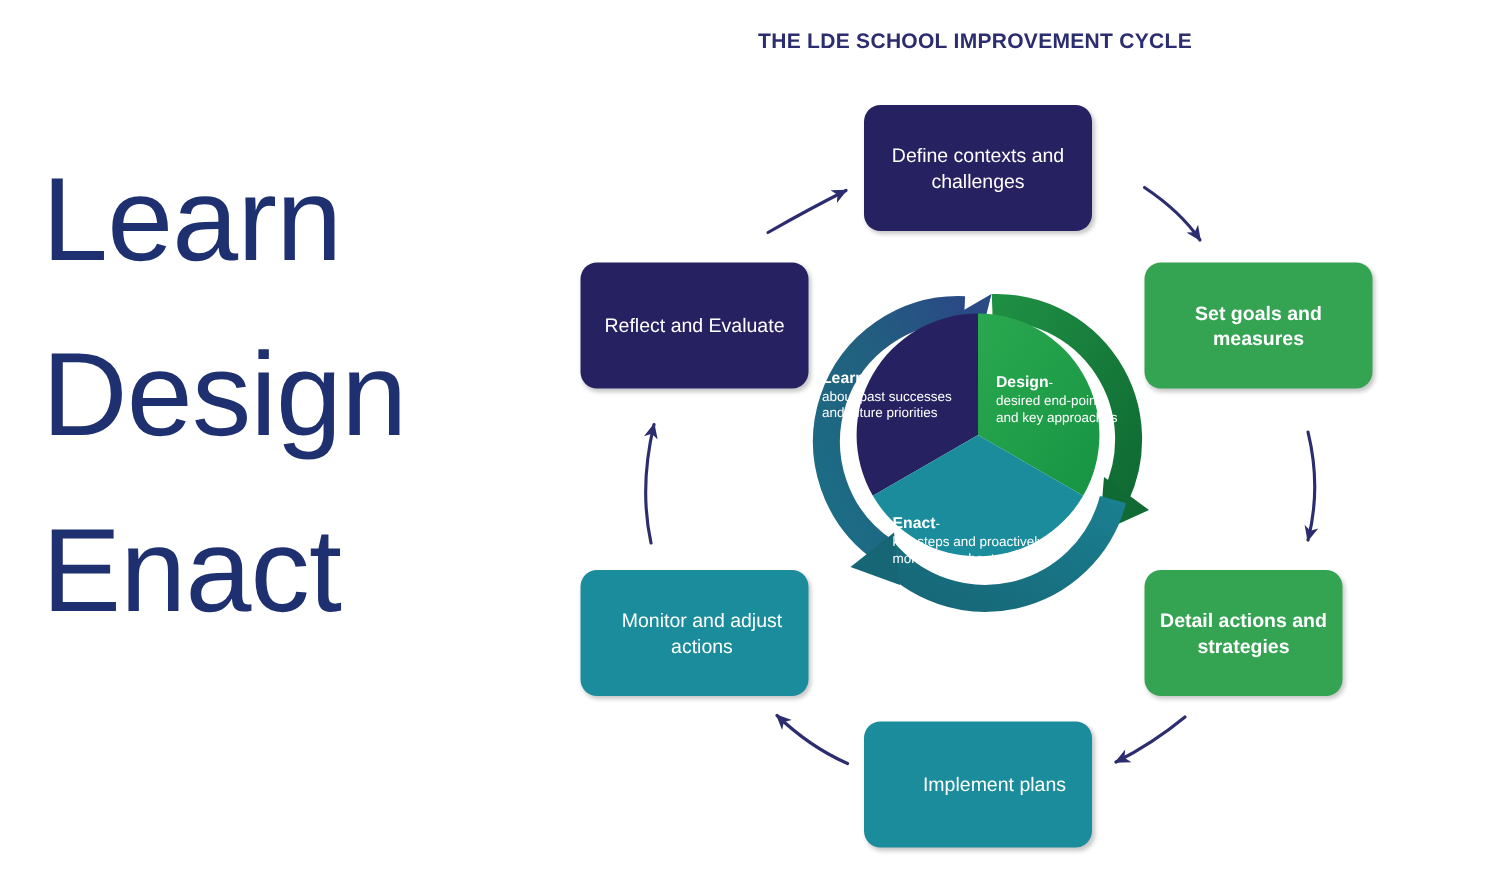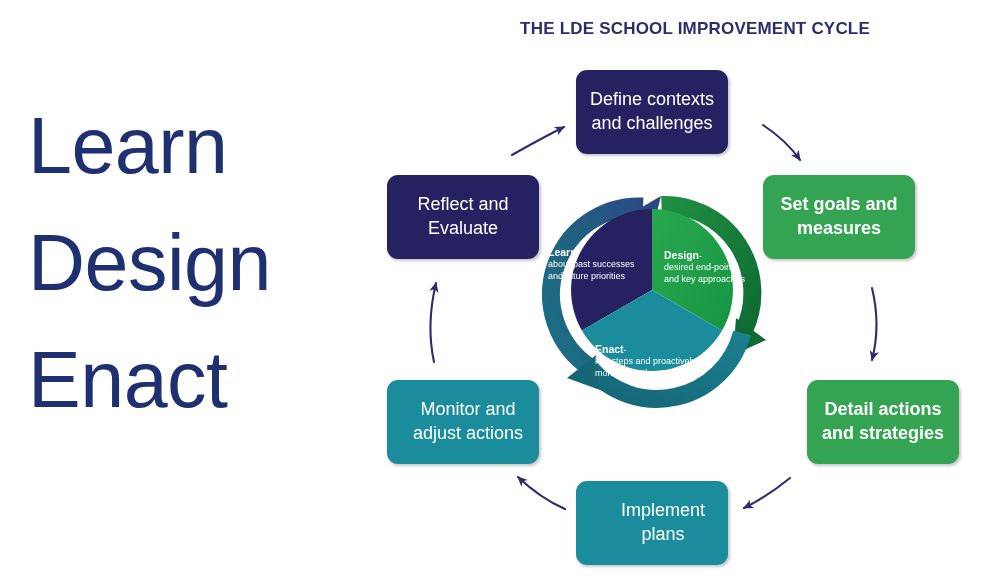--- a/index.html
+++ b/index.html
@@ -22,22 +22,22 @@
     width: 1000px;
     height: 583px;
   }
 
   
   .title {
     position: absolute;
     left: 430px;
     top: 19px;
     width: 440px;
-    text-align: right;
-    font-size: 17px;
+    text-align: center;
+    font-size: 14px;
     font-weight: bold;
     letter-spacing: 0.2px;
     color: #2b2d6e;
     white-space: nowrap;
   }
 
   
   .word-stack {
     position: absolute;
     left: 28px;
@@ -56,33 +56,33 @@
 
   
   .node {
     position: absolute;
     border-radius: 11px;
     color: #ffffff;
     display: flex;
     align-items: center;
     justify-content: center;
     text-align: center;
-    font-size: 18px;
+    font-size: 13px;
     line-height: 1.32;
     padding: 4px 10px;
     box-sizing: border-box;
     box-shadow: 1.5px 2px 3px rgba(0,0,0,0.22);
   }
   .node-navy   { background: #262262; }
   .node-green  { background: #34a352; font-weight: bold; }
   .node-teal   { background: #1b8c9c; }
 
   #node-define    { left: 576px; top: 70px;  width: 152px; height: 84px; }
   #node-setgoals  { left: 763px; top: 175px; width: 152px; height: 84px; }
-  #node-detail    { left: 763px; top: 380px; width: 152px; height: 84px; margin-left: 44px; }
+  #node-detail    { left: 763px; top: 380px; width: 132px; height: 84px; }
   #node-implement { left: 576px; top: 481px; width: 152px; height: 84px; padding-left: 32px; }
   #node-monitor   { left: 387px; top: 380px; width: 152px; height: 84px; padding-left: 20px; }
   #node-reflect   { left: 387px; top: 175px; width: 152px; height: 84px; }
 
   
   .seg-label {
     position: absolute;
     color: #ffffff;
     text-align: left;
     font-size: 9px;

